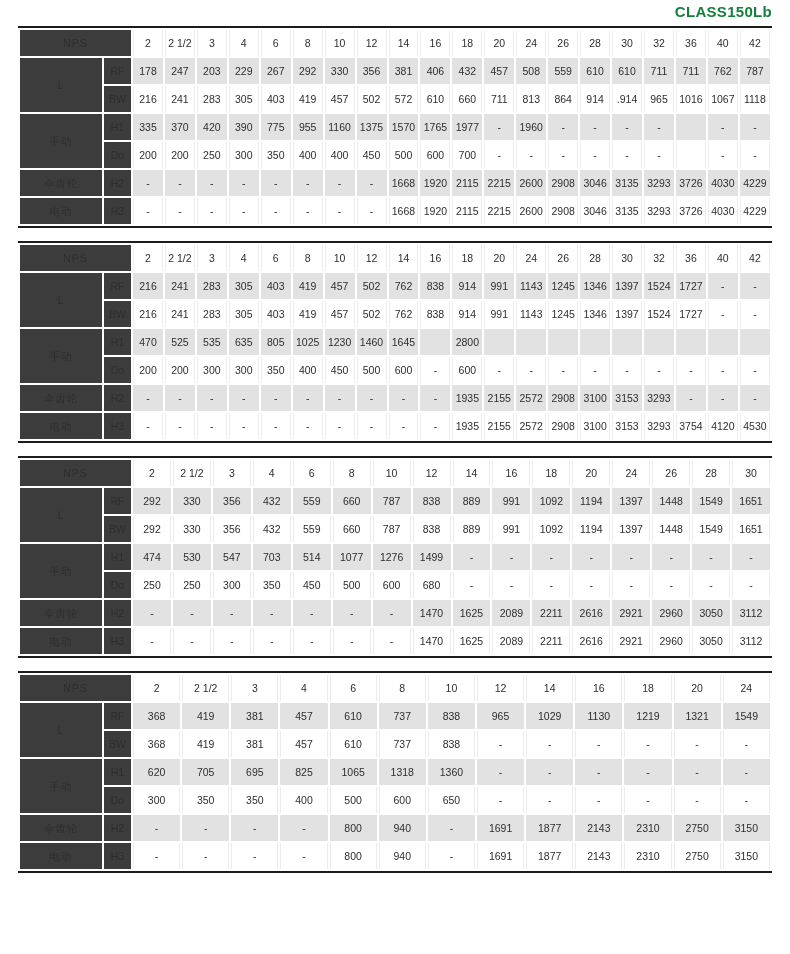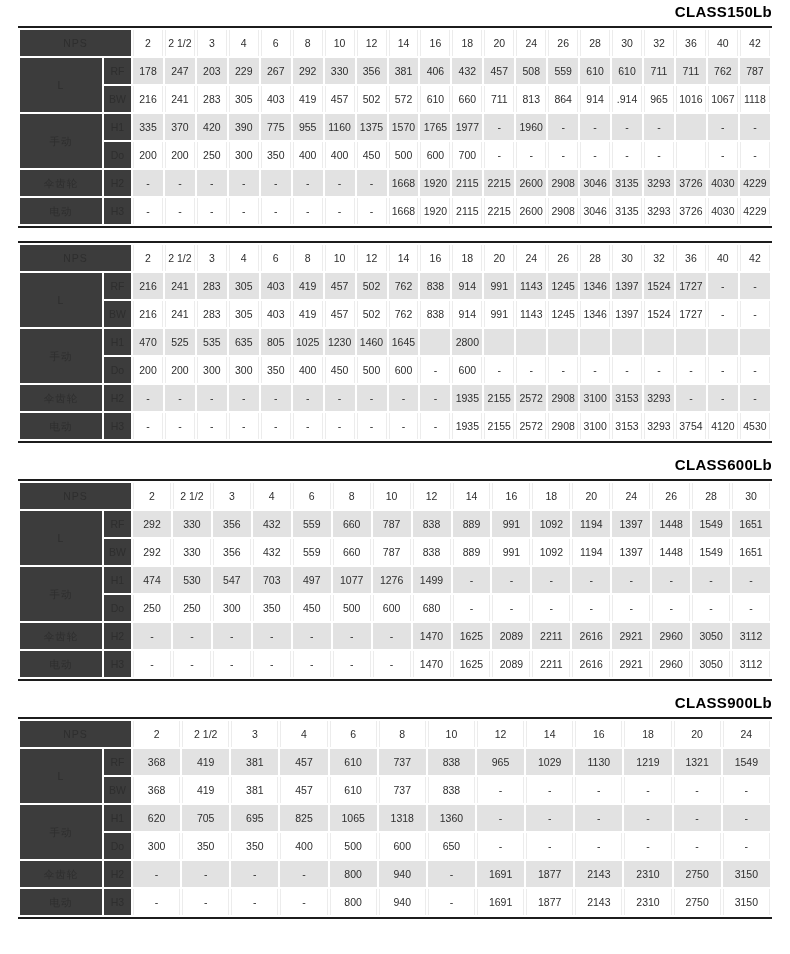--- a/index.html
+++ b/index.html
@@ -17,21 +17,21 @@
     padding: 3px 18px 0 18px;
   }
   .table-block {
     margin-bottom: 13px;
   }
   .tbl-title {
     margin: 0 0 6px 0;
     text-align: right;
     font-size: 15px;
     font-weight: bold;
-    color: #000000;
+    color: #15803d;
     letter-spacing: 0.3px;
     line-height: 17px;
   }
   table.spec {
     width: 100%;
     border-collapse: separate;
     border-spacing: 2px;
     table-layout: fixed;
     border-top: 2px solid #1c1c1c;
     border-bottom: 2px solid #1c1c1c;
@@ -469,21 +469,20 @@
               <td class="lite">3754</td>
               <td class="lite">4120</td>
               <td class="lite">4530</td>
             </tr>
           </tbody>
         </table>
       </div>
   </section>
 
   <section class="table-block">
-    <h2 class="tbl-title">CLASS600Lb</h2>
     <div class="tbl-wrap">
         <table class="spec">
           <colgroup>
             <col style="width: 82px;">
             <col style="width: 27px;">
             <col>
             <col>
             <col>
             <col>
             <col>
@@ -558,21 +557,21 @@
               <td class="lite">1549</td>
               <td class="lite">1651</td>
             </tr>
             <tr>
               <td class="dark group" rowspan="2">手动</td>
               <td class="dark sub">H1</td>
               <td class="gray">474</td>
               <td class="gray">530</td>
               <td class="gray">547</td>
               <td class="gray">703</td>
-              <td class="gray">497</td>
+              <td class="gray">514</td>
               <td class="gray">1077</td>
               <td class="gray">1276</td>
               <td class="gray">1499</td>
               <td class="gray">-</td>
               <td class="gray">-</td>
               <td class="gray">-</td>
               <td class="gray">-</td>
               <td class="gray">-</td>
               <td class="gray">-</td>
               <td class="gray">-</td>
@@ -636,21 +635,20 @@
               <td class="lite">2960</td>
               <td class="lite">3050</td>
               <td class="lite">3112</td>
             </tr>
           </tbody>
         </table>
       </div>
   </section>
 
   <section class="table-block">
-    <h2 class="tbl-title">CLASS900Lb</h2>
     <div class="tbl-wrap">
         <table class="spec">
           <colgroup>
             <col style="width: 82px;">
             <col style="width: 27px;">
             <col>
             <col>
             <col>
             <col>
             <col>

